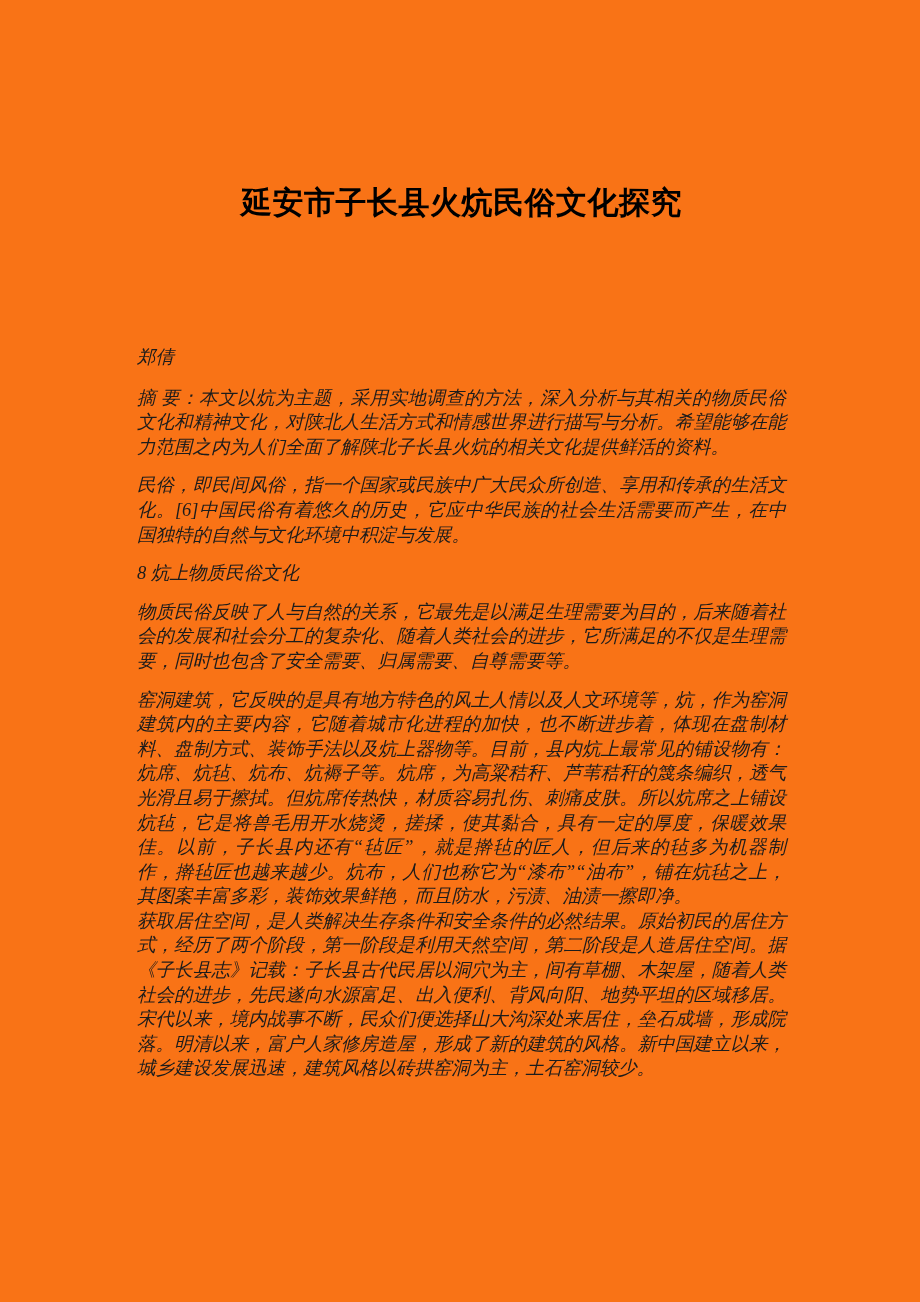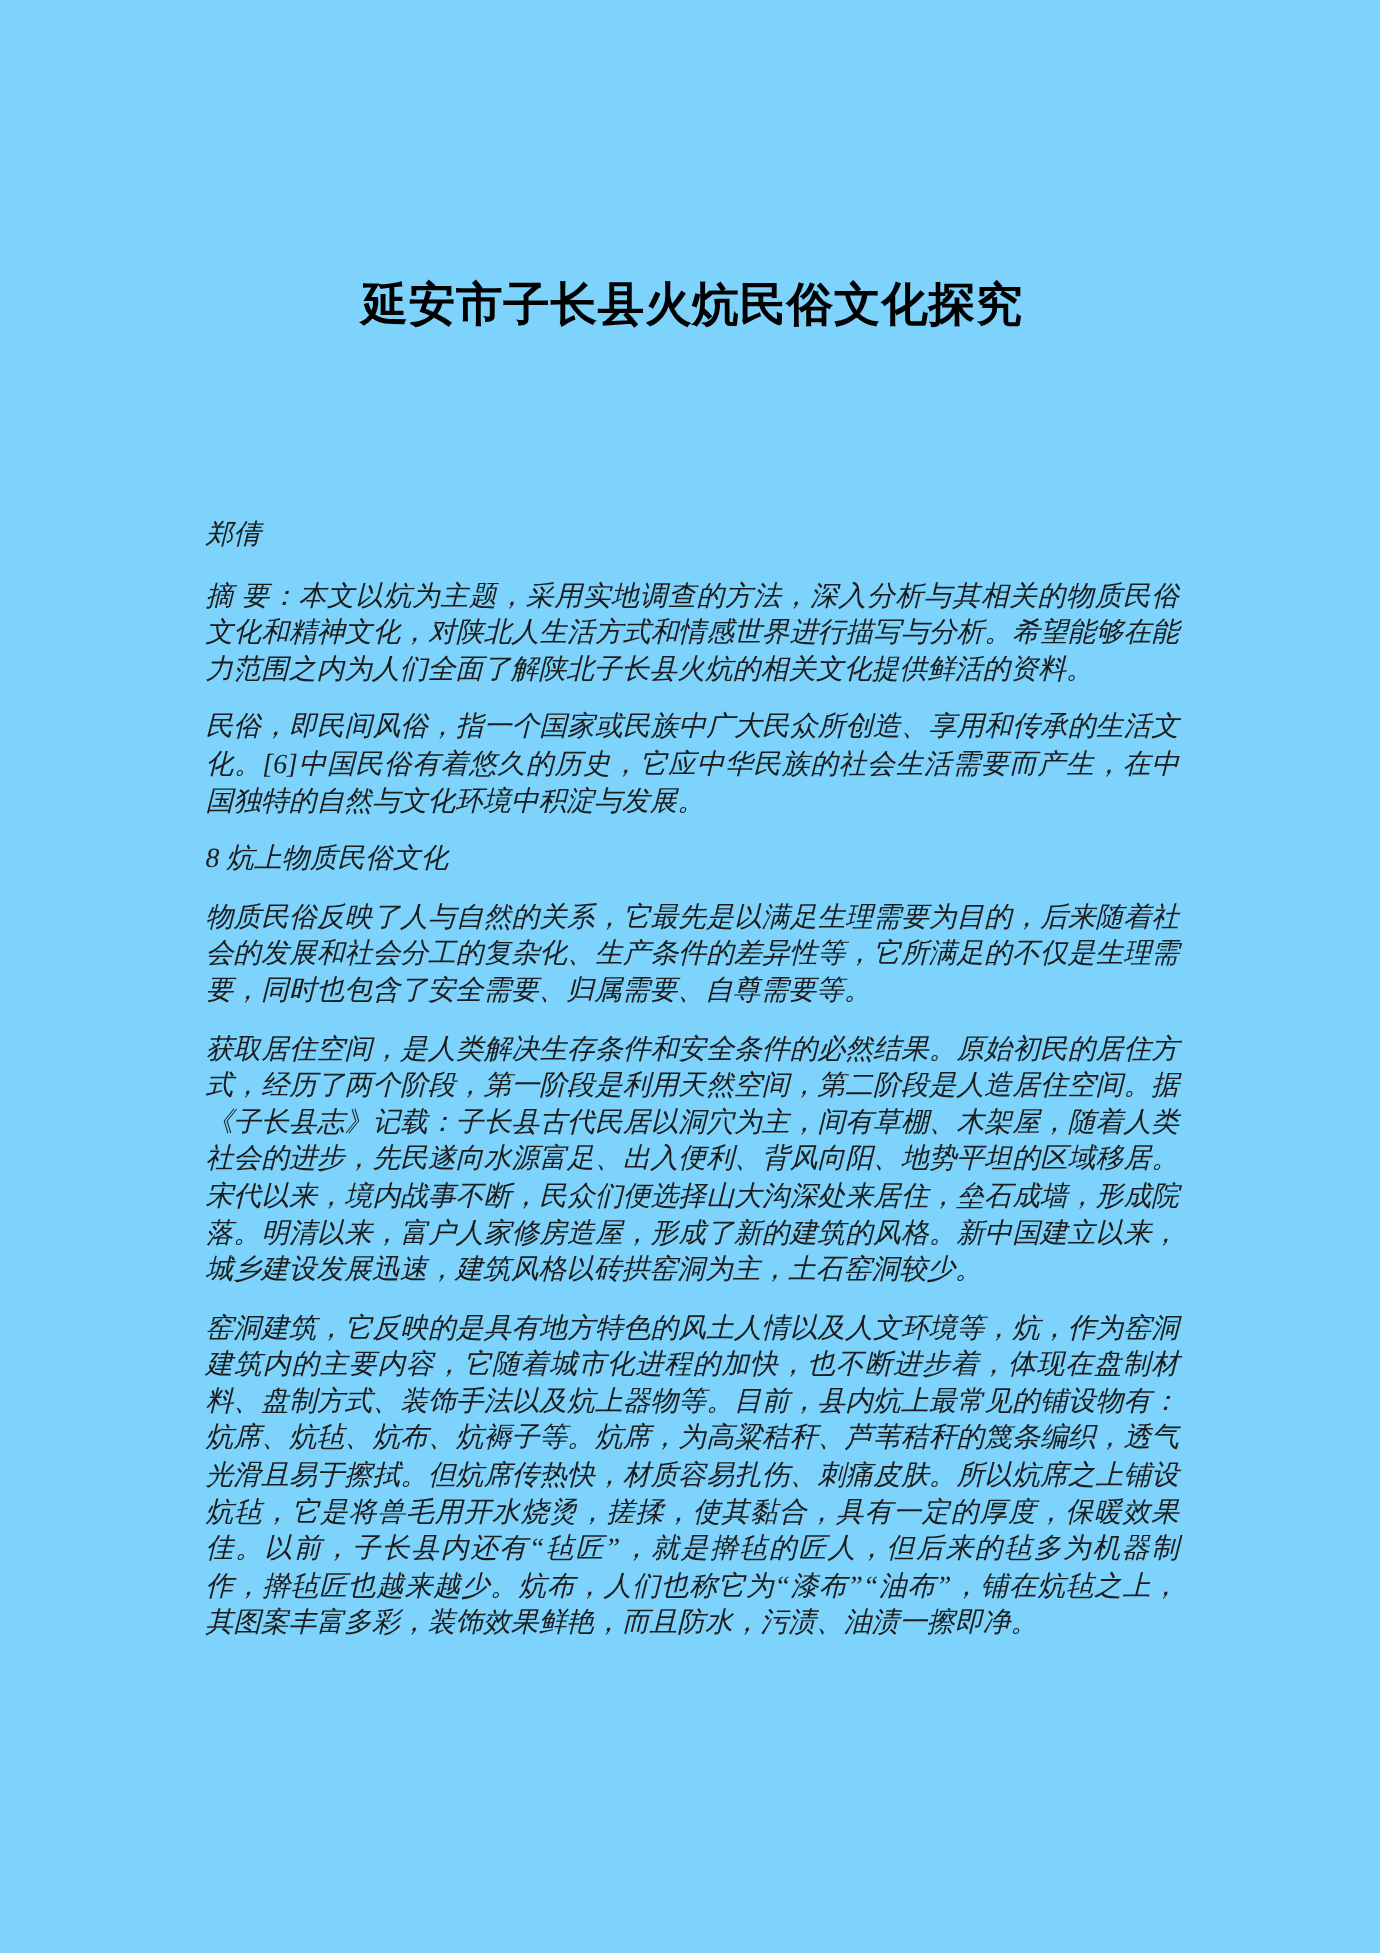--- a/index.html
+++ b/index.html
@@ -12,21 +12,21 @@
     height: 1302px;
     font-family: "Liberation Serif", "DejaVu Serif", serif;
     color: #1a1a1a;
     -webkit-font-smoothing: antialiased;
   }
   .page {
     position: relative;
     width: 920px;
     height: 1302px;
     box-sizing: border-box;
-    background: #7dd3fc;
+    background: #f97316;
     overflow: hidden;
   }
   .content {
     position: absolute;
     left: 137px;
     top: 0;
     width: 649px;
   }
   .doc-title {
     margin: 0;
@@ -81,21 +81,21 @@
 
       <p class="para author">郑倩</p>
 
       <p class="para">摘 要：本文以炕为主题，采用实地调查的方法，深入分析与其相关的物质民俗文化和精神文化，对陕北人生活方式和情感世界进行描写与分析。希望能够在能力范围之内为人们全面了解陕北子长县火炕的相关文化提供鲜活的资料。</p>
 
 
       <p class="para">民俗，即民间风俗，指一个国家或民族中广大民众所创造、享用和传承的生活文化。[6]中国民俗有着悠久的历史，它应中华民族的社会生活需要而产生，在中国独特的自然与文化环境中积淀与发展。</p>
 
       <p class="para heading">8 炕上物质民俗文化</p>
 
-      <p class="para">物质民俗反映了人与自然的关系，它最先是以满足生理需要为目的，后来随着社会的发展和社会分工的复杂化、生产条件的差异性等，它所满足的不仅是生理需要，同时也包含了安全需要、归属需要、自尊需要等。</p>
+      <p class="para">物质民俗反映了人与自然的关系，它最先是以满足生理需要为目的，后来随着社会的发展和社会分工的复杂化、随着人类社会的进步，它所满足的不仅是生理需要，同时也包含了安全需要、归属需要、自尊需要等。</p>
+
+      <p class="para last">窑洞建筑，它反映的是具有地方特色的风土人情以及人文环境等，炕，作为窑洞建筑内的主要内容，它随着城市化进程的加快，也不断进步着，体现在盘制材料、盘制方式、装饰手法以及炕上器物等。目前，县内炕上最常见的铺设物有：炕席、炕毡、炕布、炕褥子等。炕席，为高粱秸秆、芦苇秸秆的篾条编织，透气光滑且易于擦拭。但炕席传热快，材质容易扎伤、刺痛皮肤。所以炕席之上铺设炕毡，它是将兽毛用开水烧烫，搓揉，使其黏合，具有一定的厚度，保暖效果佳。以前，子长县内还有“毡匠”，就是擀毡的匠人，但后来的毡多为机器制作，擀毡匠也越来越少。炕布，人们也称它为“漆布”“油布”，铺在炕毡之上，其图案丰富多彩，装饰效果鲜艳，而且防水，污渍、油渍一擦即净。</p>
 
       <p class="para">获取居住空间，是人类解决生存条件和安全条件的必然结果。原始初民的居住方式，经历了两个阶段，第一阶段是利用天然空间，第二阶段是人造居住空间。据《子长县志》记载：子长县古代民居以洞穴为主，间有草棚、木架屋，随着人类社会的进步，先民遂向水源富足、出入便利、背风向阳、地势平坦的区域移居。宋代以来，境内战事不断，民众们便选择山大沟深处来居住，垒石成墙，形成院落。明清以来，富户人家修房造屋，形成了新的建筑的风格。新中国建立以来，城乡建设发展迅速，建筑风格以砖拱窑洞为主，土石窑洞较少。</p>
-
-      <p class="para last">窑洞建筑，它反映的是具有地方特色的风土人情以及人文环境等，炕，作为窑洞建筑内的主要内容，它随着城市化进程的加快，也不断进步着，体现在盘制材料、盘制方式、装饰手法以及炕上器物等。目前，县内炕上最常见的铺设物有：炕席、炕毡、炕布、炕褥子等。炕席，为高粱秸秆、芦苇秸秆的篾条编织，透气光滑且易于擦拭。但炕席传热快，材质容易扎伤、刺痛皮肤。所以炕席之上铺设炕毡，它是将兽毛用开水烧烫，搓揉，使其黏合，具有一定的厚度，保暖效果佳。以前，子长县内还有“毡匠”，就是擀毡的匠人，但后来的毡多为机器制作，擀毡匠也越来越少。炕布，人们也称它为“漆布”“油布”，铺在炕毡之上，其图案丰富多彩，装饰效果鲜艳，而且防水，污渍、油渍一擦即净。</p>
 
     </div>
   </div>
 </div>
 
 </body></html>

